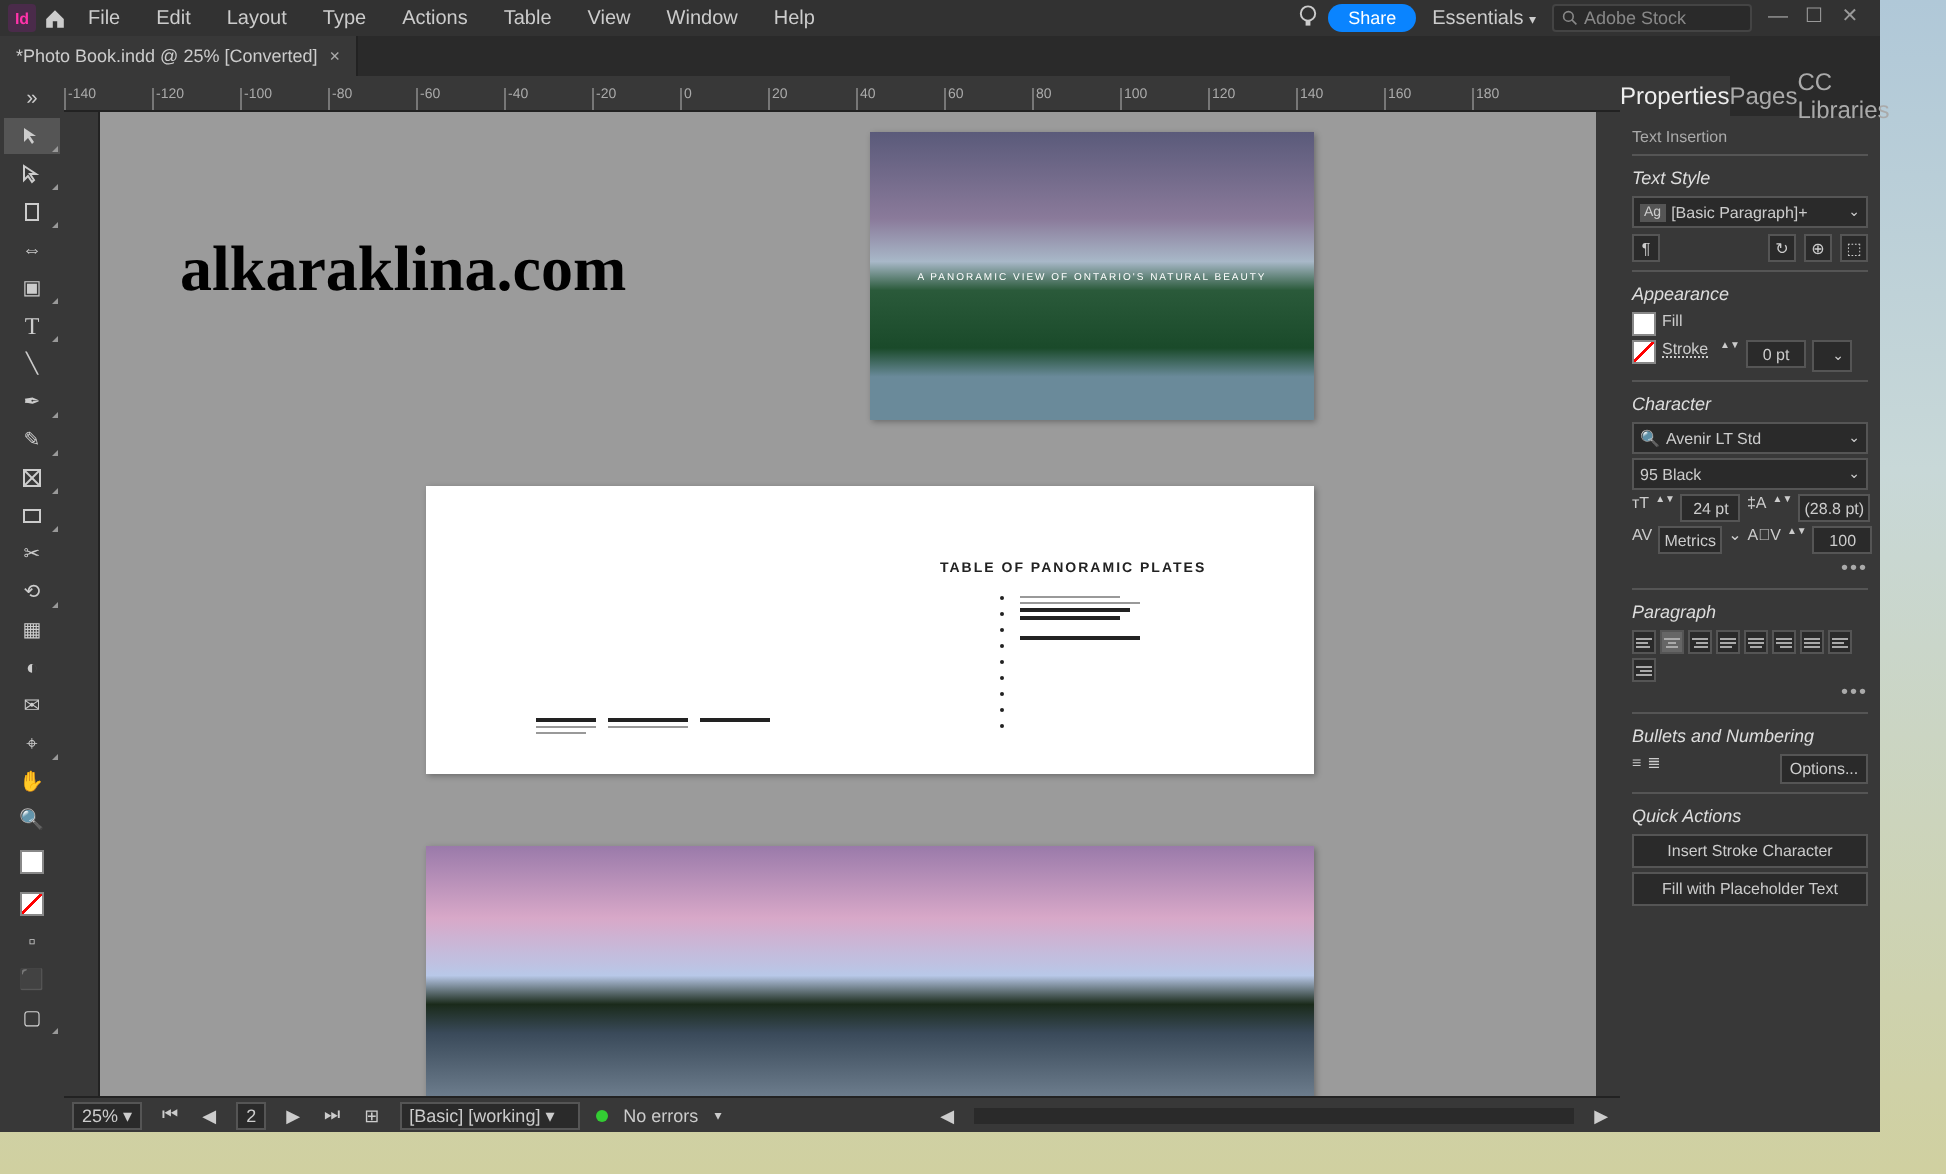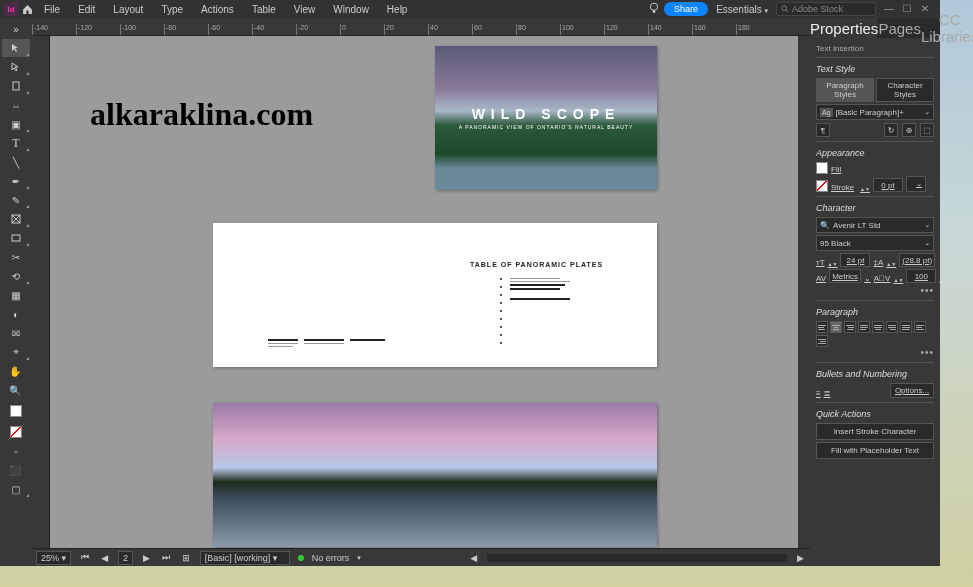--- a/index.html
+++ b/index.html
@@ -65,33 +65,33 @@
 
 
 .statusbar { height: 18px; background: #383838; border-top: 1px solid #222; display: flex; align-items: center; padding: 0 4px; gap: 8px; font-size: 9px; color: #ccc; }
 .statusbar .sel { background: #2a2a2a; padding: 1px 4px; border: 1px solid #555; }
 .statusbar .nav-btn { color: #ccc; padding: 0 2px; cursor: pointer; }
 .statusbar .green-dot { width: 6px; height: 6px; background: #3c3; border-radius: 50%; display: inline-block; }
 
 
 .right-panels { width: 130px; background: #383838; display: flex; flex-direction: column; flex-shrink: 0; }
 .panel-tabs { height: 20px; display: flex; background: #2a2a2a; }
-.panel-tab { flex: 1; font-size: 15px; display: flex; align-items: center; justify-content: center; cursor: pointer; color: #aaa; text-align: center; }
+.panel-tab { flex: 1; font-size: 12px; display: flex; align-items: center; justify-content: center; cursor: pointer; color: #aaa; }
 .panel-tab.active { background: #383838; color: #eee; }
 .panel-body { flex: 1; padding: 4px 6px; font-size: 9px; color: #ccc; overflow: auto; }
 .section-title { font-size: 9px; color: #ddd; margin: 6px 0 4px; font-style: italic; }
 .subhead { font-size: 8px; color: #aaa; margin: 2px 0; }
 .btn-row { display: flex; gap: 2px; margin: 2px 0; }
 .pill { flex: 1; background: #2a2a2a; border: 1px solid #555; font-size: 8px; text-align: center; padding: 2px 0; cursor: pointer; }
 .pill.active { background: #555; }
 .dropdown { display: flex; align-items: center; background: #2a2a2a; border: 1px solid #555; height: 16px; padding: 0 3px; margin: 2px 0; font-size: 8px; }
 .dropdown .arrow { margin-left: auto; font-size: 7px; }
 .ico-row { display: flex; gap: 4px; margin: 3px 0; align-items: center; }
 .ico-row .ico { width: 14px; height: 14px; background: #2a2a2a; border: 1px solid #555; display: flex; align-items: center; justify-content: center; font-size: 8px; }
-.prop-row { display: flex; align-items: flex-end; gap: 3px; margin: 2px 0; font-size: 8px; text-decoration: underline; }
+.prop-row { display: flex; align-items: flex-start; gap: 3px; margin: 2px 0; font-size: 8px; }
 .prop-row .lbl { width: 26px; }
 .prop-row .swatch { width: 12px; height: 12px; }
 .sw-white { background: #fff; border: 1px solid #888; }
 .sw-none { background: linear-gradient(135deg, #fff 45%, #f00 45%, #f00 55%, #fff 55%); border: 1px solid #888; }
 .num-input { width: 30px; height: 14px; background: #2a2a2a; border: 1px solid #555; font-size: 8px; color: #ccc; text-align: center; }
 .stepper { width: 10px; display: flex; flex-direction: column; font-size: 5px; }
 .para-icons { display: flex; gap: 2px; flex-wrap: wrap; }
 .para-icons .pi { width: 12px; height: 12px; background: #2a2a2a; border: 1px solid #555; display: flex; flex-direction: column; justify-content: center; gap: 1px; padding: 1px; }
 .para-icons .pi span { height: 1px; background: #aaa; }
 .para-icons .pi.active { background: #666; }
@@ -139,20 +139,26 @@
         </svg>
         <span>Adobe Stock</span>
       </div>
     <div class="win-controls">
       <span>—</span>
       <span>☐</span>
       <span>✕</span>
     </div>
   </div>
 
+  <div class="tabbar">
+    <div class="tab">
+      <span>*Photo Book.indd @ 25% [Converted]</span>
+      <span class="close">×</span>
+    </div>
+  </div>
 
   <div class="main">
 
     <div class="toolbox">
       <div class="tool">»</div>
       <div class="tool sel">
           <svg width="10" height="10" viewBox="0 0 10 10">
             <path d="M1 1 L1 8 L3 6 L5 9 L6 8 L4 5 L7 5 Z" fill="#ccc"></path>
           </svg>
           <span class="tri"></span>
@@ -227,21 +233,20 @@
           <span class="tick" style="left: 616px;">140</span>
           <span class="tick" style="left: 660px;">160</span>
           <span class="tick" style="left: 704px;">180</span>
         </div>
       <div class="canvas-body">
         <div class="ruler-v"></div>
         <div class="pasteboard">
           <div class="pages">
             <div class="watermark">alkaraklina.com</div>
             <div class="spread1">
-              <div class="title">WILD SCOPE</div>
               <div class="sub">A PANORAMIC VIEW OF ONTARIO'S NATURAL BEAUTY</div>
             </div>
             <div class="spread2">
               <div class="page">
                 <div class="lines left">
                   <div style="display:flex;gap:6px;">
                       <div class="bar" style="width:30px;"></div>
                       <div class="bar" style="width:40px;"></div>
                       <div class="bar" style="width:35px;"></div>
                     </div>
@@ -304,24 +309,20 @@
     <div class="right-panels">
       <div class="panel-tabs">
         <div class="panel-tab active">Properties</div>
         <div class="panel-tab">Pages</div>
         <div class="panel-tab">CC Libraries</div>
       </div>
       <div class="panel-body">
         <div class="subhead">Text Insertion</div>
         <hr class="sep">
         <div class="section-title">Text Style</div>
-        <div class="btn-row">
-          <div class="pill active">Paragraph Styles</div>
-          <div class="pill">Character Styles</div>
-        </div>
         <div class="dropdown">
           <span style="background:#555;padding:1px 2px;margin-right:3px;font-size:7px;">Ag</span>
           <span>[Basic Paragraph]+</span>
             <span class="arrow">⌄</span>
         </div>
         <div class="ico-row">
           <div class="ico">¶</div>
           <div style="flex:1"></div>
           <div class="ico">↻</div>
           <div class="ico">⊕</div>

